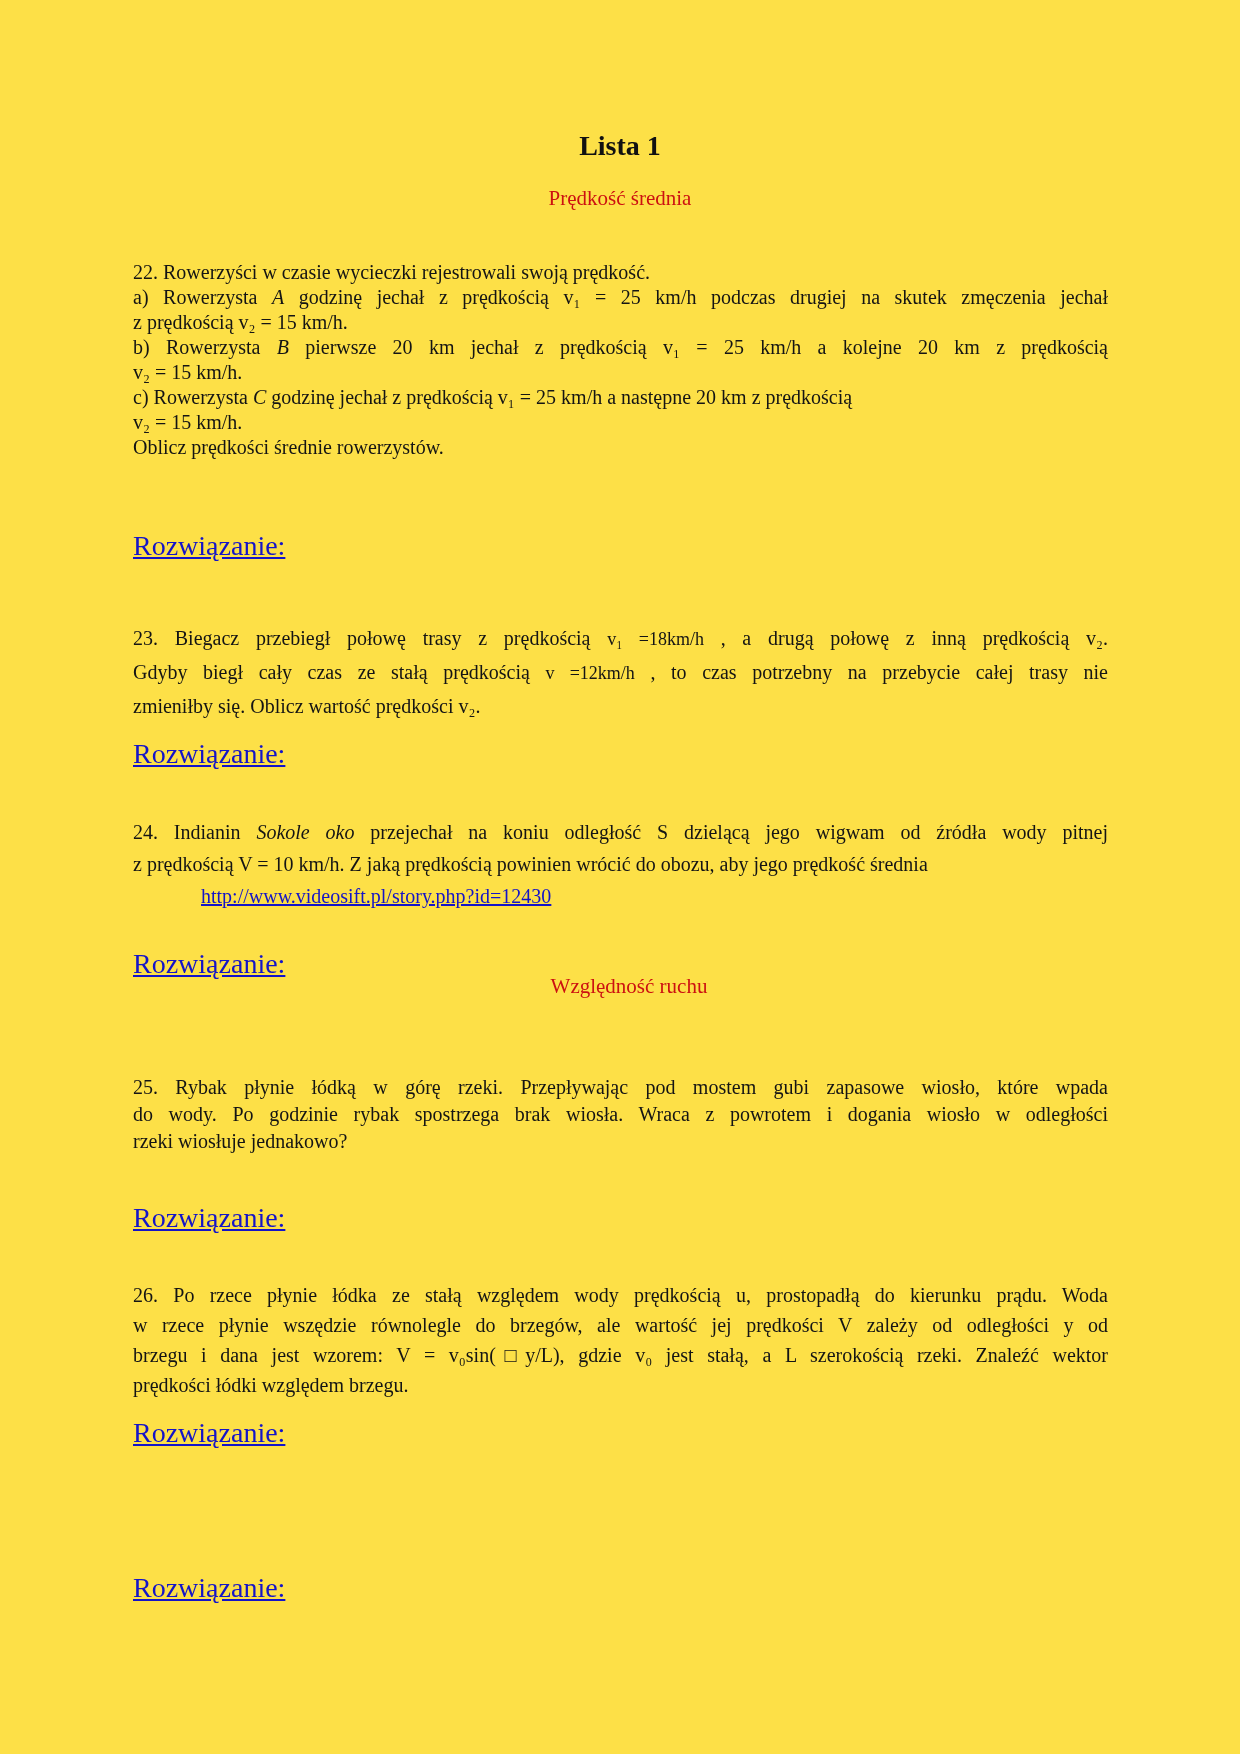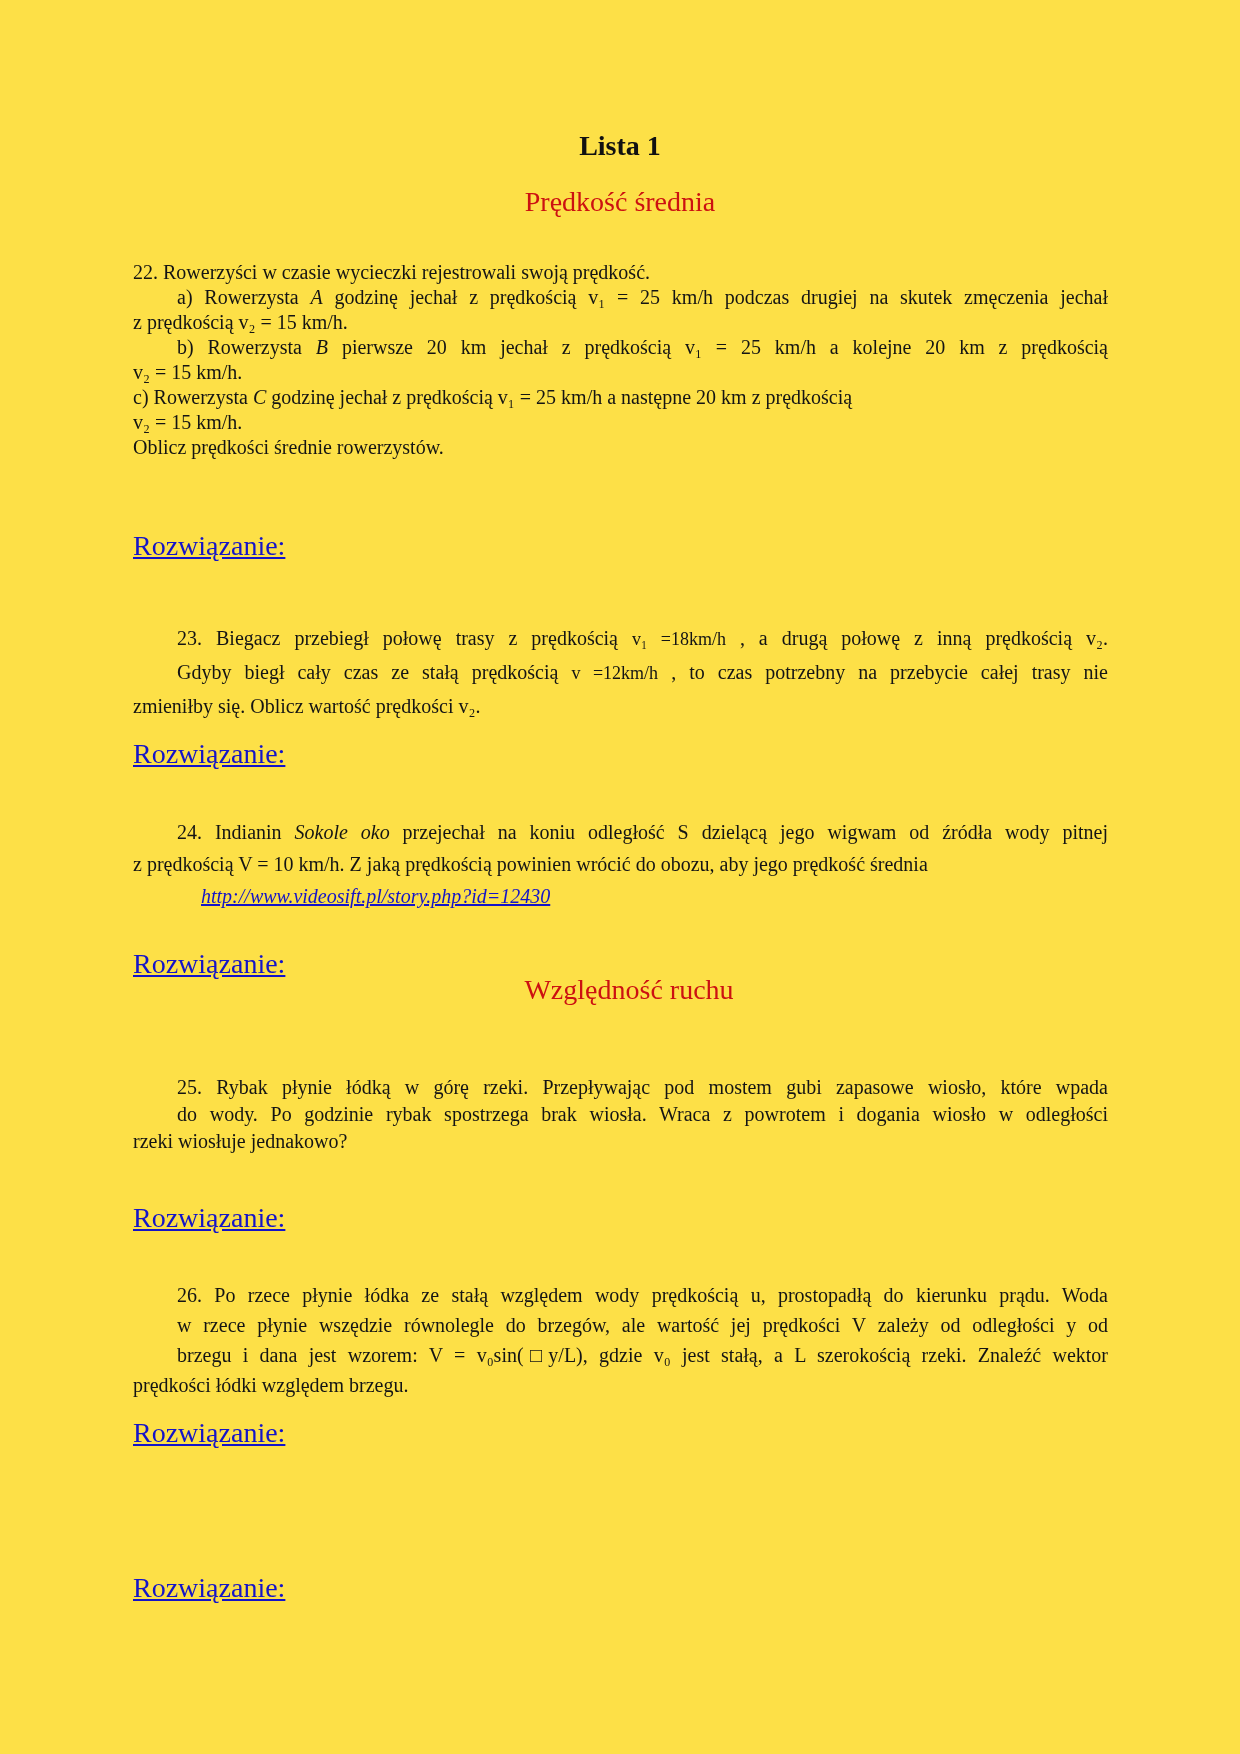--- a/index.html
+++ b/index.html
@@ -17,31 +17,31 @@
   .title {
     top: 130px; left: 0; width: 100%;
     text-align: center;
     font-size: 28px;
     font-weight: bold;
     color: #111111;
   }
   .red-heading {
     left: 0; width: 100%;
     text-align: center;
-    font-size: 28px;
+    font-size: 21px;
     color: #cc1111;
   }
   .h1pos { top: 186px; }
   .h2pos { top: 974px; padding-left: 9px; }
   .block {
     left: 133px;
     width: 975px;
   }
   .line { min-height: 1em; }
-  .line.j { text-align: justify; text-align-last: justify; margin-left: 44px; }
+  .line.j { text-align: justify; text-align-last: justify; }
   .p22 { top: 260px; line-height: 25px; }
   .p23 { top: 622px; line-height: 33px; }
   .p24 { top: 816px; line-height: 32px; }
   .p25 { top: 1074px; line-height: 27px; }
   .p26 { top: 1280px; line-height: 30px; }
   .p27 { top: 1490px; line-height: 30px; }
   .sol {
     left: 133px;
     font-size: 28px;
     color: #1414c8;
@@ -55,21 +55,20 @@
   .s25 { top: 1202px; }
   .s26 { top: 1417px; }
   .s27 { top: 1572px; }
   .it { font-style: italic; }
   .eq { font-size: 18px; }
   .url-line { padding-left: 68px; }
   a.doc-link {
     color: #1414c8;
     text-decoration: underline;
     cursor: pointer;
-    font-style: italic;
   }
 </style>
 </head>
 <body>
 
 <div class="page">
 
   <div class="abs title">Lista 1</div>
 
   <div class="abs red-heading h1pos">Prędkość średnia</div>

